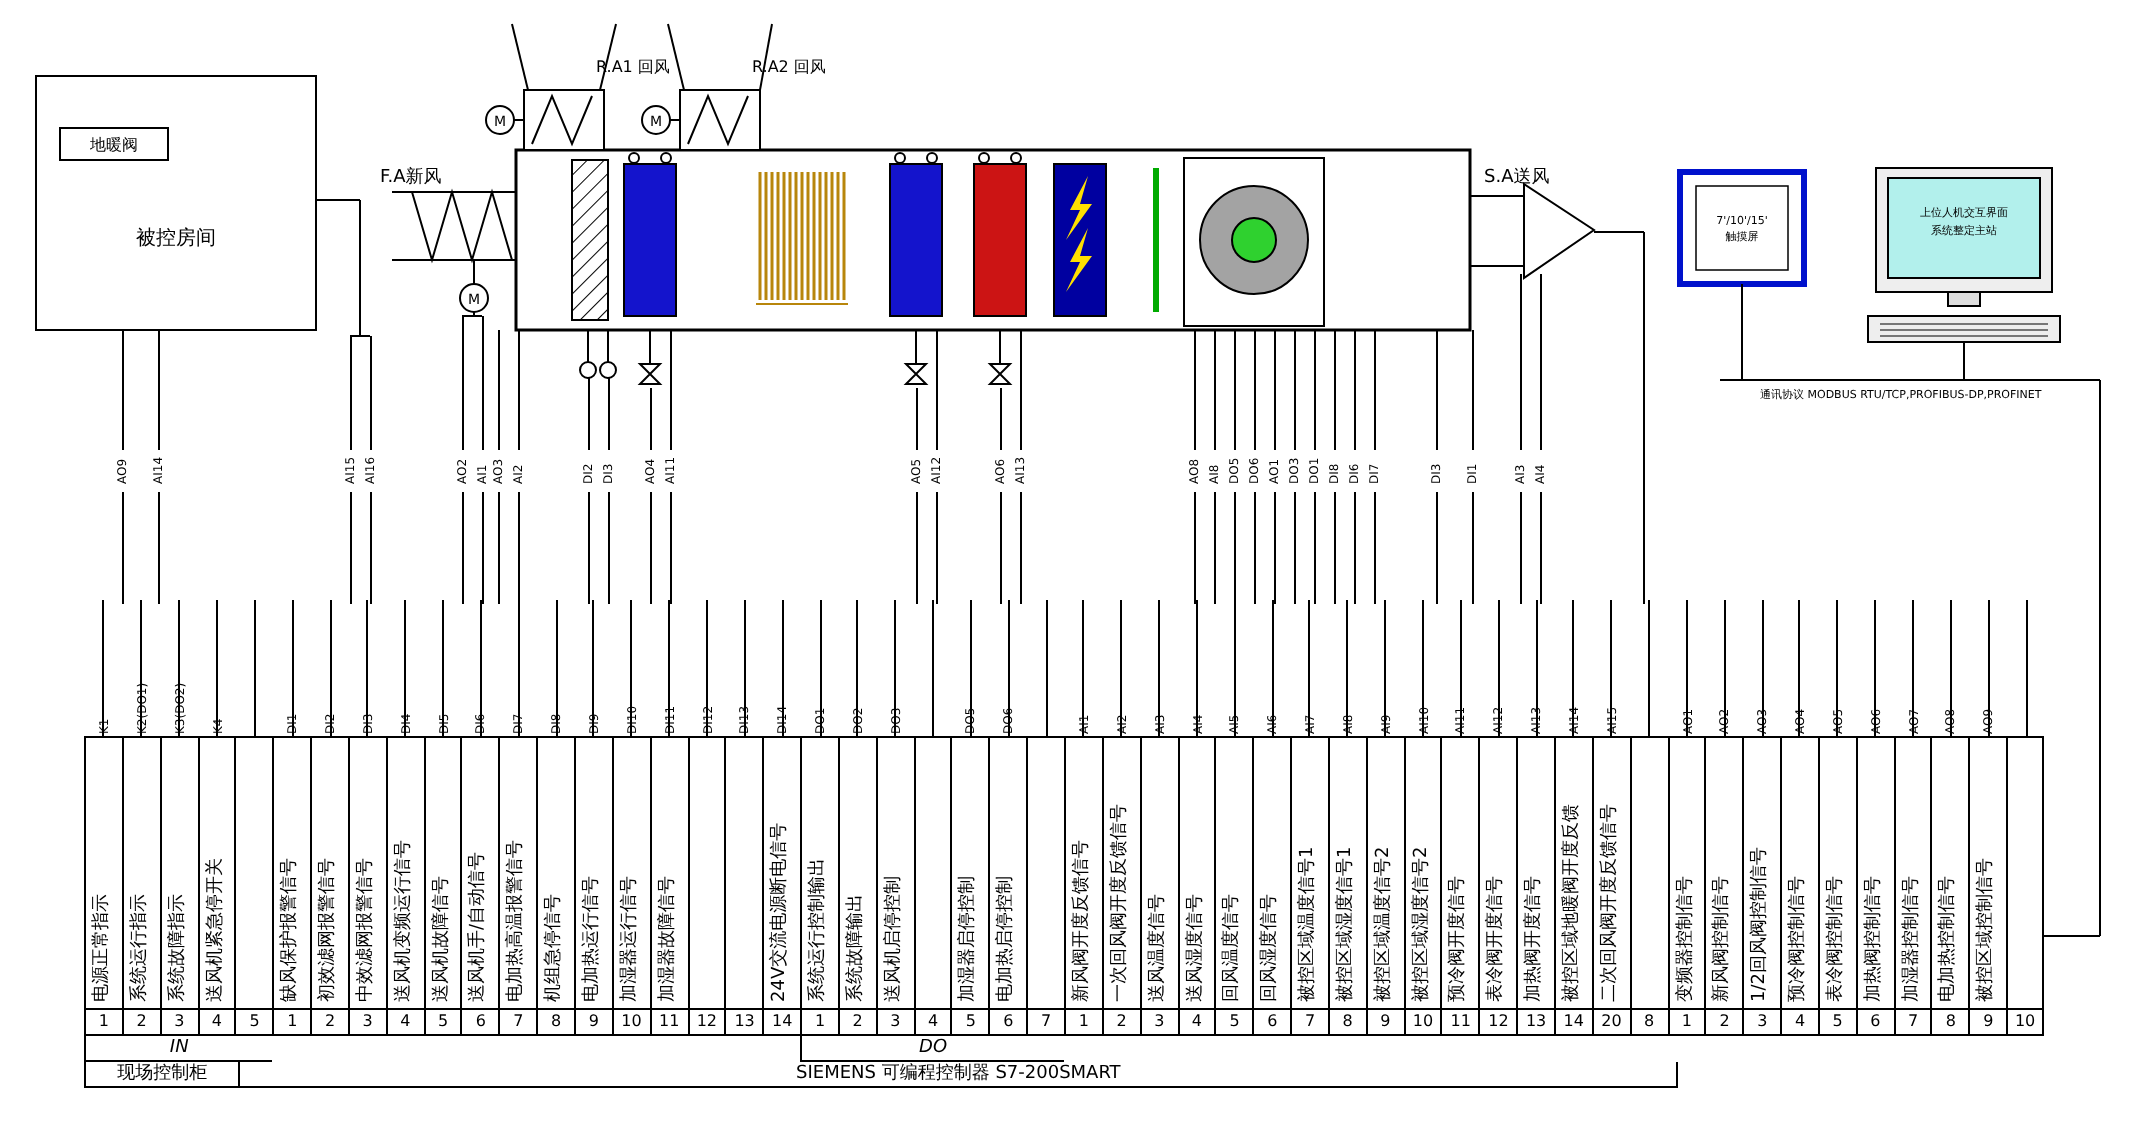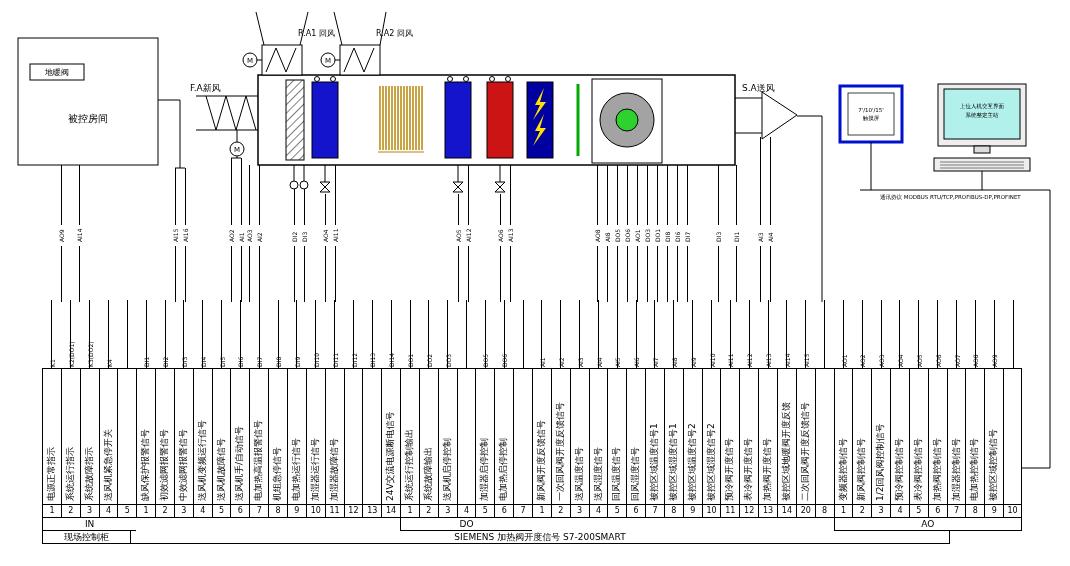--- a/index.html
+++ b/index.html
@@ -23,22 +23,22 @@
   .stub  { height: 68px; position: relative; }
   .stub::before { content: ""; position: absolute; left: 50%; top: 0; height: 100%; border-left: 1px solid #000; }
   .tlabel { position: absolute; left: 14px; bottom: 1px; transform-origin: 0 100%; transform: rotate(-90deg);
             font-size: 6px; line-height: 7px; white-space: nowrap; }
   .signal { height: 137px; position: relative; border-left: 1px solid #000; border-top: 1px solid #000; border-bottom: 1px solid #000; }
   .slabel { position: absolute; left: 13px; bottom: 3px; transform-origin: 0 100%; transform: rotate(-90deg);
             font-size: 9px; line-height: 10px; white-space: nowrap; }
   .num   { height: 13px; border-left: 1px solid #000; border-bottom: 1px solid #000;
            font-size: 8px; line-height: 12px; text-align: center; overflow: hidden; }
   .gname { height: 13px; border-left: 1px solid #000; border-bottom: 1px solid #000;
-           font-size: 9px; line-height: 12px; text-align: center; }
-  #footer-row { position: absolute; left: 42px; top: 531px; width: 908px; height: 13px; display: flex; }
+           font-size: 9px; line-height: 12px; text-align: center; font-style: italic; }
+  #footer-row { position: absolute; left: 42px; top: 531px; width: 797px; height: 13px; display: flex; }
   .fcell { flex-basis: 0; border-left: 1px solid #000; border-bottom: 1px solid #000;
            font-size: 9px; line-height: 12px; text-align: center; white-space: nowrap; overflow: hidden; }
   .fcell:last-child { border-right: 1px solid #000; }
 </style>
 </head>
 <body>
 
 <svg id="schematic" width="1070" height="566" viewBox="0 0 1070 566">
   <defs>
     <pattern id="hatch" patternUnits="userSpaceOnUse" width="6" height="6" patternTransform="rotate(45)">
@@ -742,20 +742,19 @@
             <span class="slabel">被控区域控制信号</span>
           </div>
           <div class="num">9</div>
         </div>
         <div class="col">
           <div class="stub"></div>
           <div class="signal" style="border-right: 1px solid rgb(0, 0, 0);"></div>
           <div class="num" style="border-right: 1px solid rgb(0, 0, 0);">10</div>
         </div>
       </div>
-      <div class="gname" style="border-right: 1px solid rgb(0, 0, 0);">AO</div>
     </div>
   </div>
 
 <div id="footer-row">
   <div class="fcell" style="flex-grow:5">现场控制柜</div>
-  <div class="fcell" style="flex-grow:47">SIEMENS  加热阀开度信号 S7-200SMART</div>
+  <div class="fcell" style="flex-grow:47">SIEMENS  可编程控制器 S7-200SMART</div>
 </div>
 
 </body></html>

